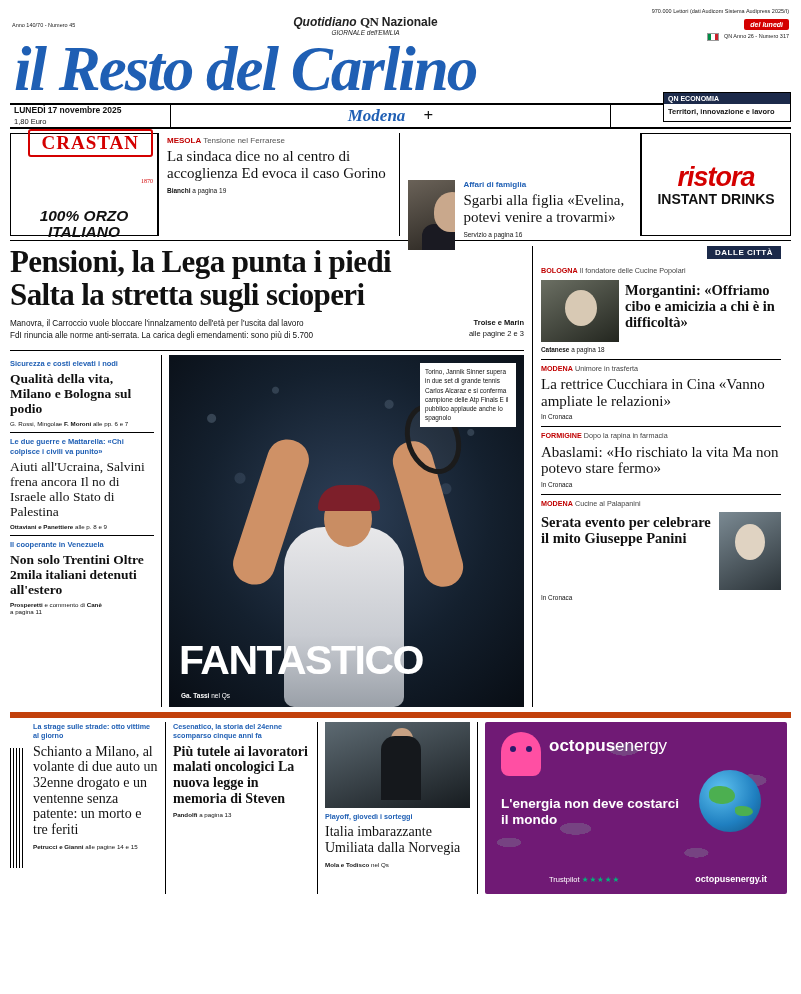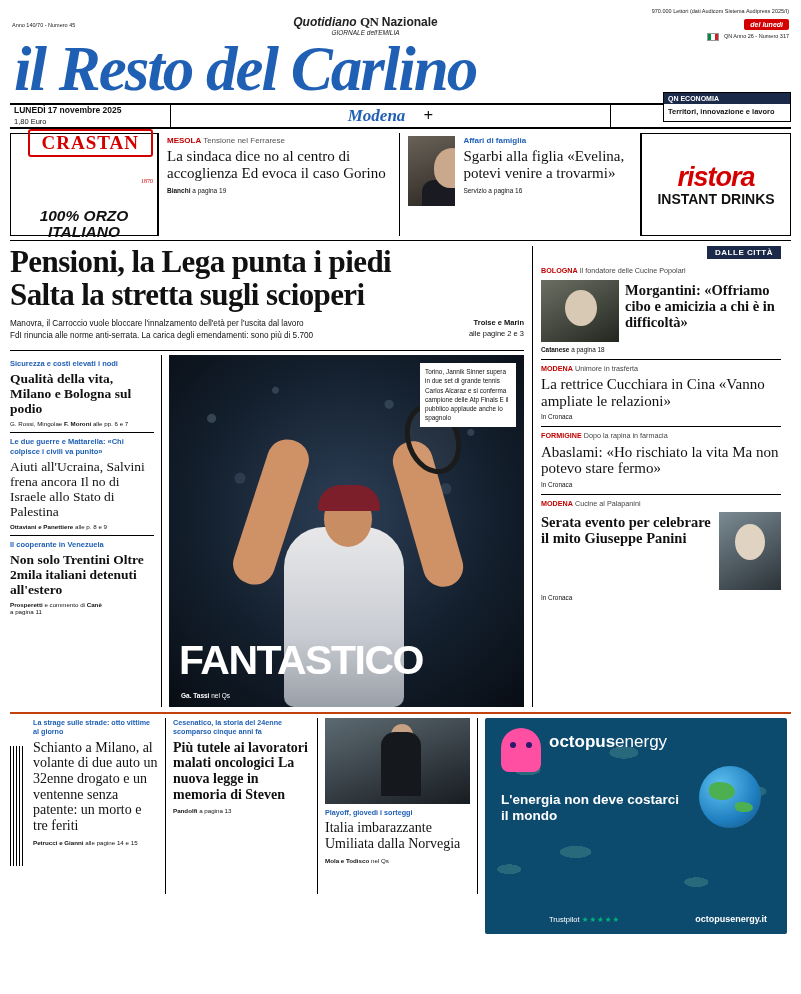--- a/index.html
+++ b/index.html
@@ -90,21 +90,21 @@
     font-weight: bold; font-size: 19px; letter-spacing: 1px; padding: 1px 12px; border-radius: 3px;
   }
   .crastan .year { font-size: 6px; color: #d40000; margin-top: 1px; }
   .crastan .tag {
     font-family: "Liberation Sans", sans-serif; font-weight: bold; font-style: italic;
     font-size: 15.5px; line-height: 1.05; text-align: center; margin-top: 4px; color: #111;
   }
   .promo-mid { flex: 1; display: flex; border-left: 1px solid #000; border-right: 1px solid #000; }
   .promo-col { padding: 3px 8px; }
   .promo-col.a { width: 50%; border-right: 1px solid #000; }
-  .promo-col.b { width: 50%; display: flex; gap: 8px; }
+  .promo-col.b { width: 50%; display: flex; gap: 8px; margin-top: 44px; }
   .kicker { font-family: "Liberation Sans", sans-serif; font-size: 8px; font-weight: bold; }
   .kicker .red { color: #c00000; }
   .kicker .blue { color: #1f5fb4; }
   .kicker .gray { color: #555; font-weight: normal; }
   .promo-head {
     font-family: "Liberation Serif", serif; font-size: 15px; line-height: 1.12; margin-top: 3px;
   }
   .byline { font-family: "Liberation Sans", sans-serif; font-size: 6.5px; margin-top: 5px; }
   .byline b { font-weight: bold; }
   .photo { background: #3a3a3a; position: relative; overflow: hidden; }
@@ -252,21 +252,21 @@
   .panini-photo {
     width: 62px; height: 78px; background: linear-gradient(150deg,#7b8a93,#2b3338);
     position: relative; overflow: hidden; flex: none;
   }
   .panini-photo::after {
     content: ""; position: absolute; left: 16px; top: 12px; width: 30px; height: 36px;
     background: #e0d3c2; border-radius: 50%;
   }
 
   
-  .bottomrow { display: flex; margin-top: 5px; border-top: 2px solid #c2410c; padding-top: 4px; height: 182px; }
+  .bottomrow { display: flex; margin-top: 5px; border-top: 6px solid #c2410c; padding-top: 4px; height: 182px; }
   .barcode { width: 16px; display: flex; align-items: center; }
   .barcode .bars {
     width: 13px; height: 120px;
     background: repeating-linear-gradient(to right, #000 0 1px, #fff 1px 3px, #000 3px 4px, #fff 4px 6px);
   }
   .bcol { padding: 0 7px; }
   .bcol.c1 { width: 140px; border-right: 1px solid #000; }
   .bcol.c2 { width: 152px; border-right: 1px solid #000; }
   .bcol.c3 { width: 160px; border-right: 1px solid #000; }
   .bcol.c4 { width: 302px; padding-right: 0; }
@@ -283,21 +283,21 @@
     content: ""; position: absolute; left: 56px; top: 14px; width: 40px; height: 64px;
     background: #15181c; border-radius: 14px 14px 0 0;
   }
   .ref-photo::before {
     content: ""; position: absolute; left: 66px; top: 6px; width: 22px; height: 22px;
     background: #c7a183; border-radius: 50%;
   }
 
   
   .octopus {
-    width: 302px; height: 216px; background: #0c4a6e; position: relative;
+    width: 302px; height: 172px; background: #701a75; position: relative;
     overflow: hidden; color: #fff; border-radius: 2px;
   }
   .oct-leaves { position: absolute; inset: 0; opacity: 0.22;
     background:
       radial-gradient(ellipse 22px 9px at 14% 24%, #8fd6b0 0 60%, transparent 61%),
       radial-gradient(ellipse 26px 10px at 30% 62%, #8fd6b0 0 60%, transparent 61%),
       radial-gradient(ellipse 20px 8px at 8% 70%, #8fd6b0 0 60%, transparent 61%),
       radial-gradient(ellipse 24px 10px at 46% 16%, #8fd6b0 0 60%, transparent 61%),
       radial-gradient(ellipse 20px 8px at 70% 76%, #8fd6b0 0 60%, transparent 61%),
       radial-gradient(ellipse 26px 10px at 88% 34%, #8fd6b0 0 60%, transparent 61%);

